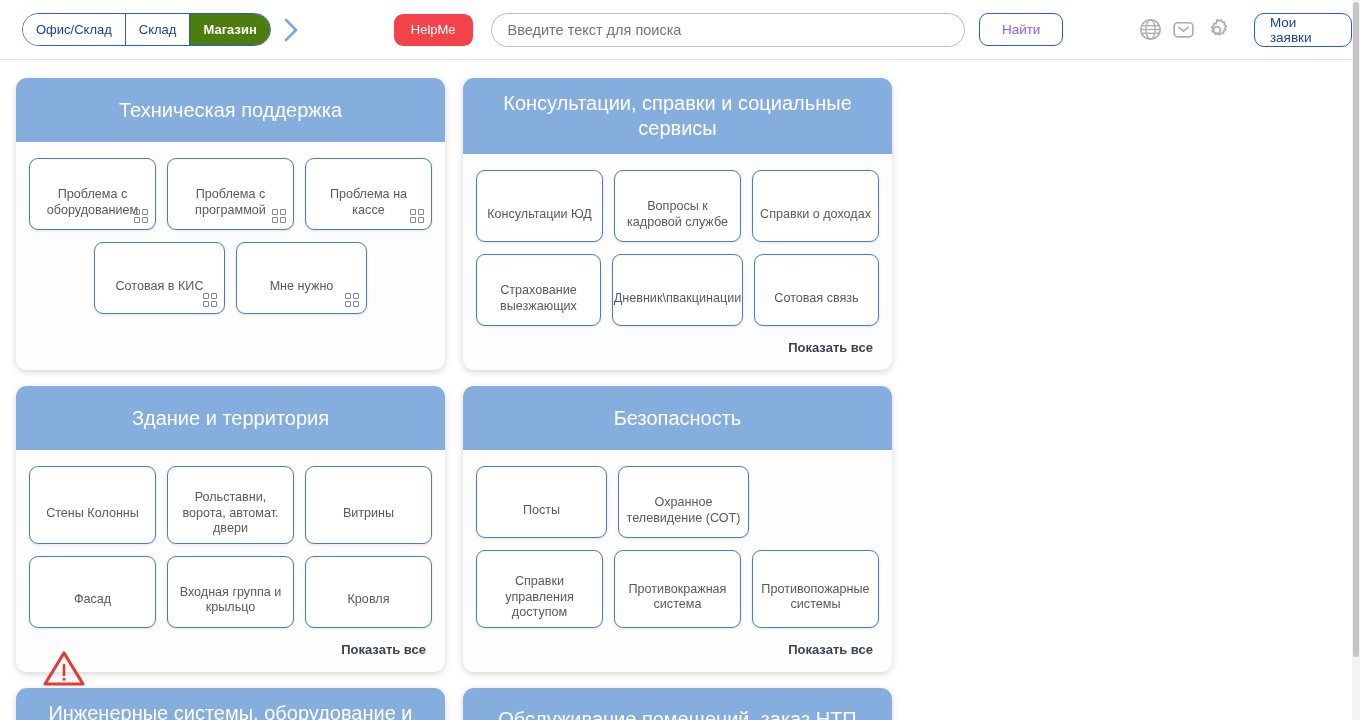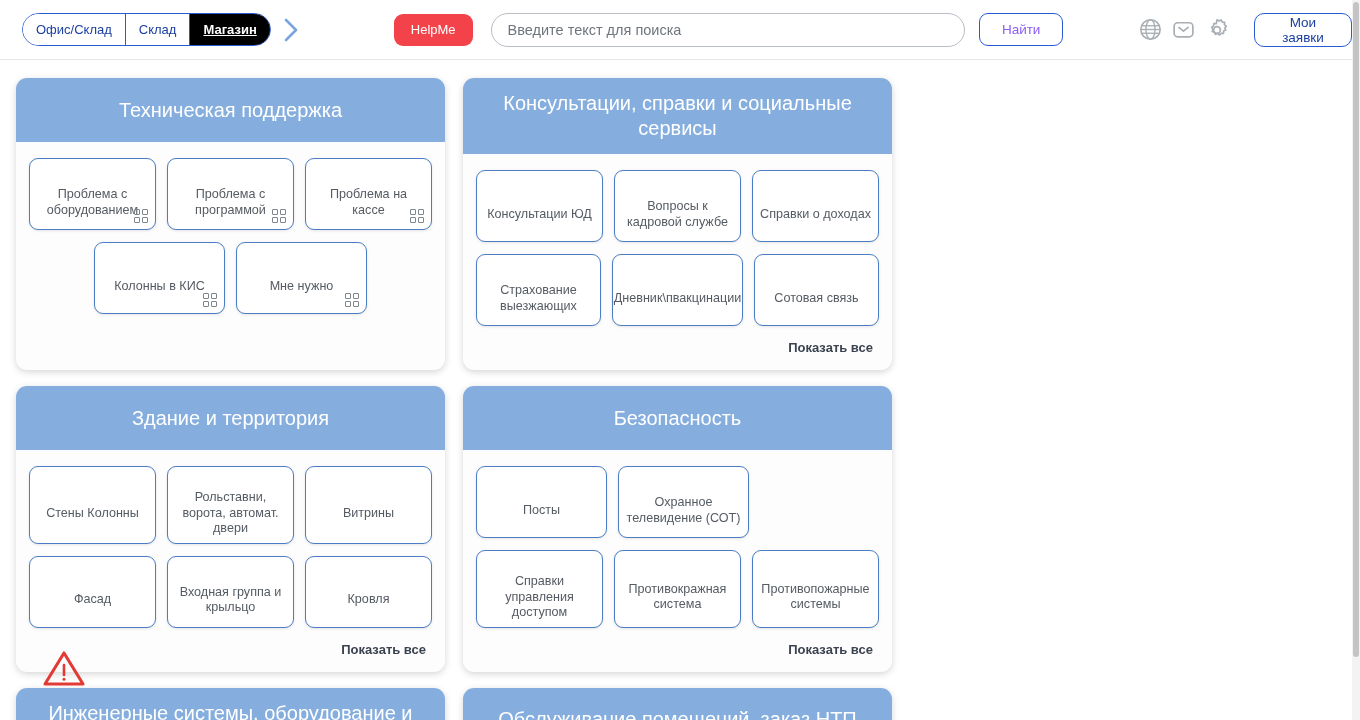--- a/index.html
+++ b/index.html
@@ -24,21 +24,21 @@
     border: 1.6px solid #2a5bd7; border-radius: 18px;
     height: 33px; overflow: hidden; background: #fff;
   }
   .seg {
     display: flex; align-items: center; justify-content: center;
     padding: 0 13px; font-size: 13px; color: #1b3fa0;
     background: #fff; white-space: nowrap;
     border-right: 1.4px solid #2a5bd7;
   }
   .seg:last-child { border-right: none; }
-  .seg.active { background: #000000; color: #ffffff; font-weight: 600; text-decoration: underline; }
+  .seg.active { background: #4d7c0f; color: #ffffff; font-weight: 600; }
   .chev {
     margin-left: 9px; width: 22px; height: 30px;
     display: flex; align-items: center; justify-content: center;
   }
   .chev svg { display: block; }
 
   .helpme {
     margin-left: 92px;
     background: #f4424a; color: #fff;
     border-radius: 9px; height: 32px;
@@ -62,21 +62,21 @@
     border: 1.5px solid #2a5bd7; border-radius: 9px;
     display: flex; align-items: center; justify-content: center;
     color: #8b5cf6; font-size: 13.5px; background: #fff; padding: 0 23px;
   }
   .icon-group { margin-left: 73px; display: flex; align-items: center; gap: 3px; }
   .hicon { width: 30px; height: 30px; display: flex; align-items: center; justify-content: center; }
   .myreq-btn {
     margin-left: 22px; height: 34px;
     border: 1.5px solid #2a5bd7; border-radius: 10px;
     display: flex; align-items: center; justify-content: center;
-    color: #1b3fa0; font-size: 13.5px; background: #fff; padding: 0 15px; text-align: center;
+    color: #1b3fa0; font-size: 13.5px; background: #fff; padding: 0 15px;
   }
 
   
   .grid {
     position: absolute; top: 78px; left: 0; width: 1352px;
     display: flex; flex-wrap: wrap; gap: 16px 18px;
     padding: 0 16px;
   }
   .card {
     width: 429px;
@@ -232,21 +232,21 @@
               <span class="grid-icon">
                 <i></i>
                 <i></i>
                 <i></i>
                 <i></i>
               </span>
             </div>
           </div>
           <div class="tile-row center">
             <div class="tile">
-              <span class="label">Колонны в КИС</span>
+              <span class="label">Сотовая в КИС</span>
               <span class="grid-icon">
                 <i></i>
                 <i></i>
                 <i></i>
                 <i></i>
               </span>
             </div>
             <div class="tile">
               <span class="label">Мне нужно</span>
               <span class="grid-icon">

